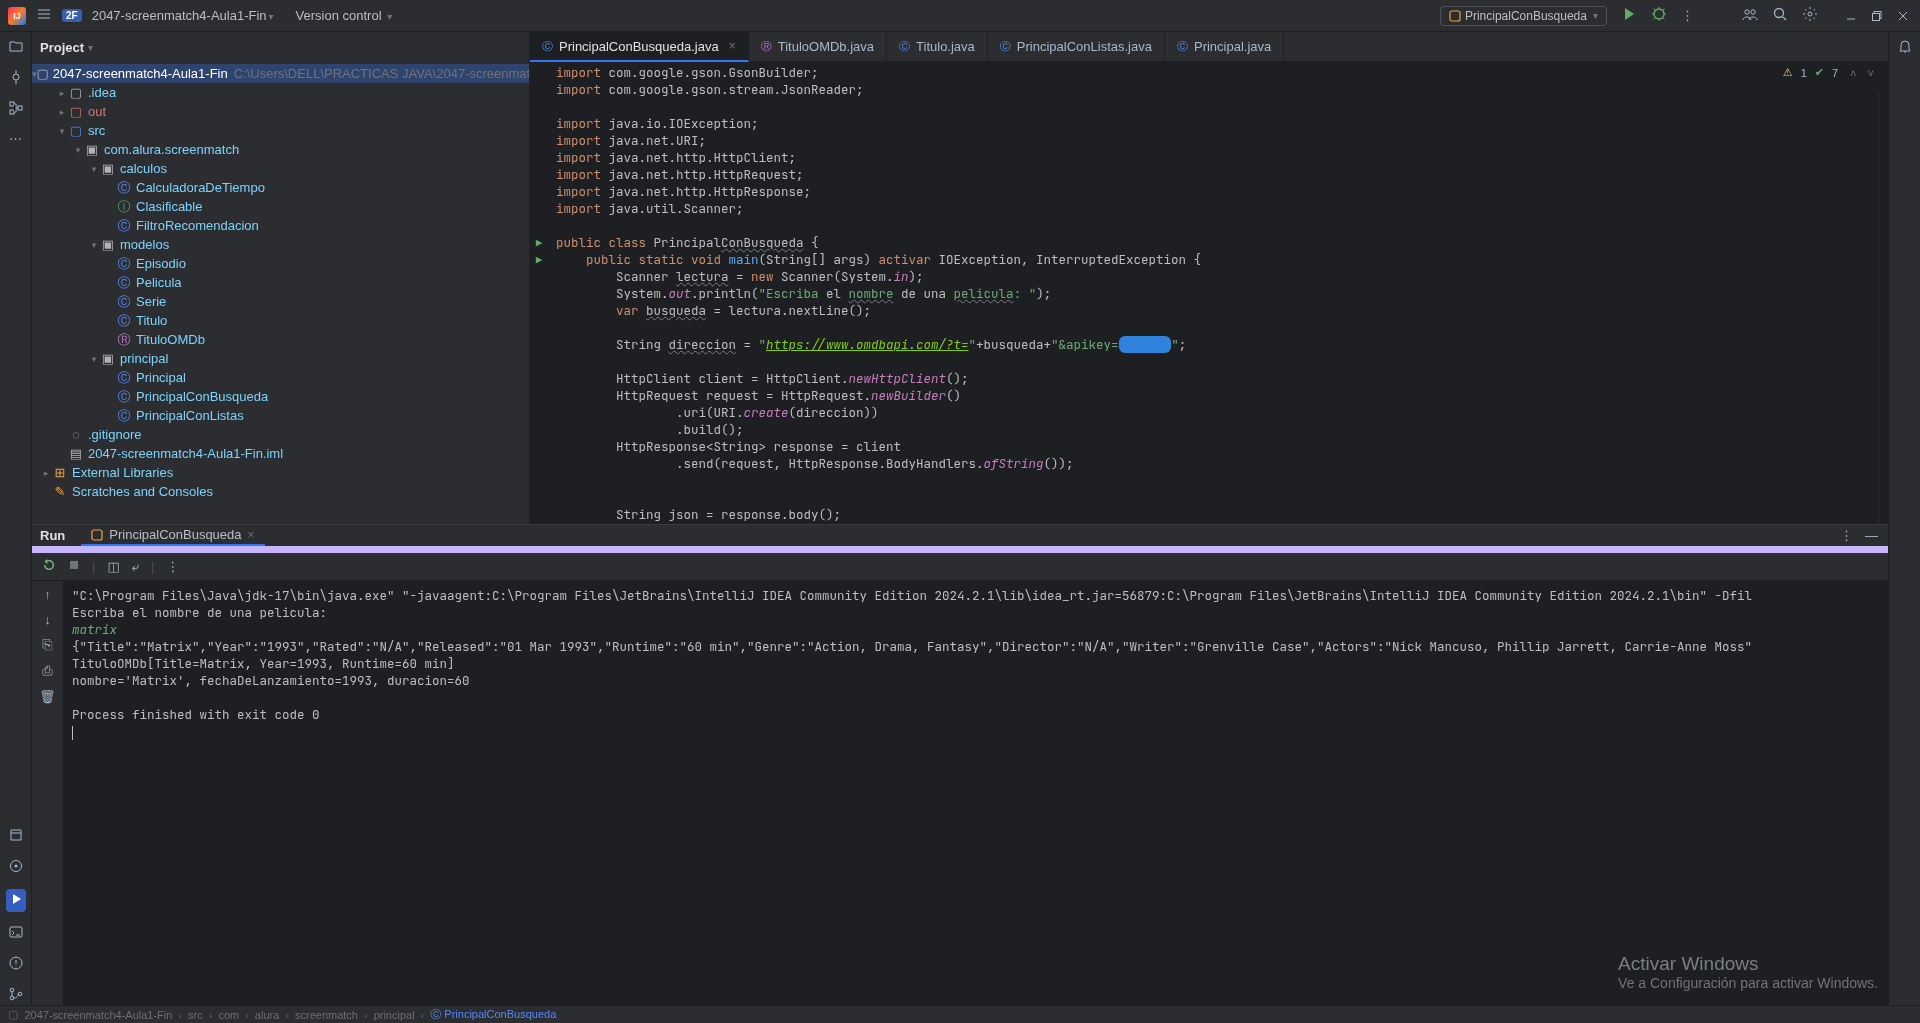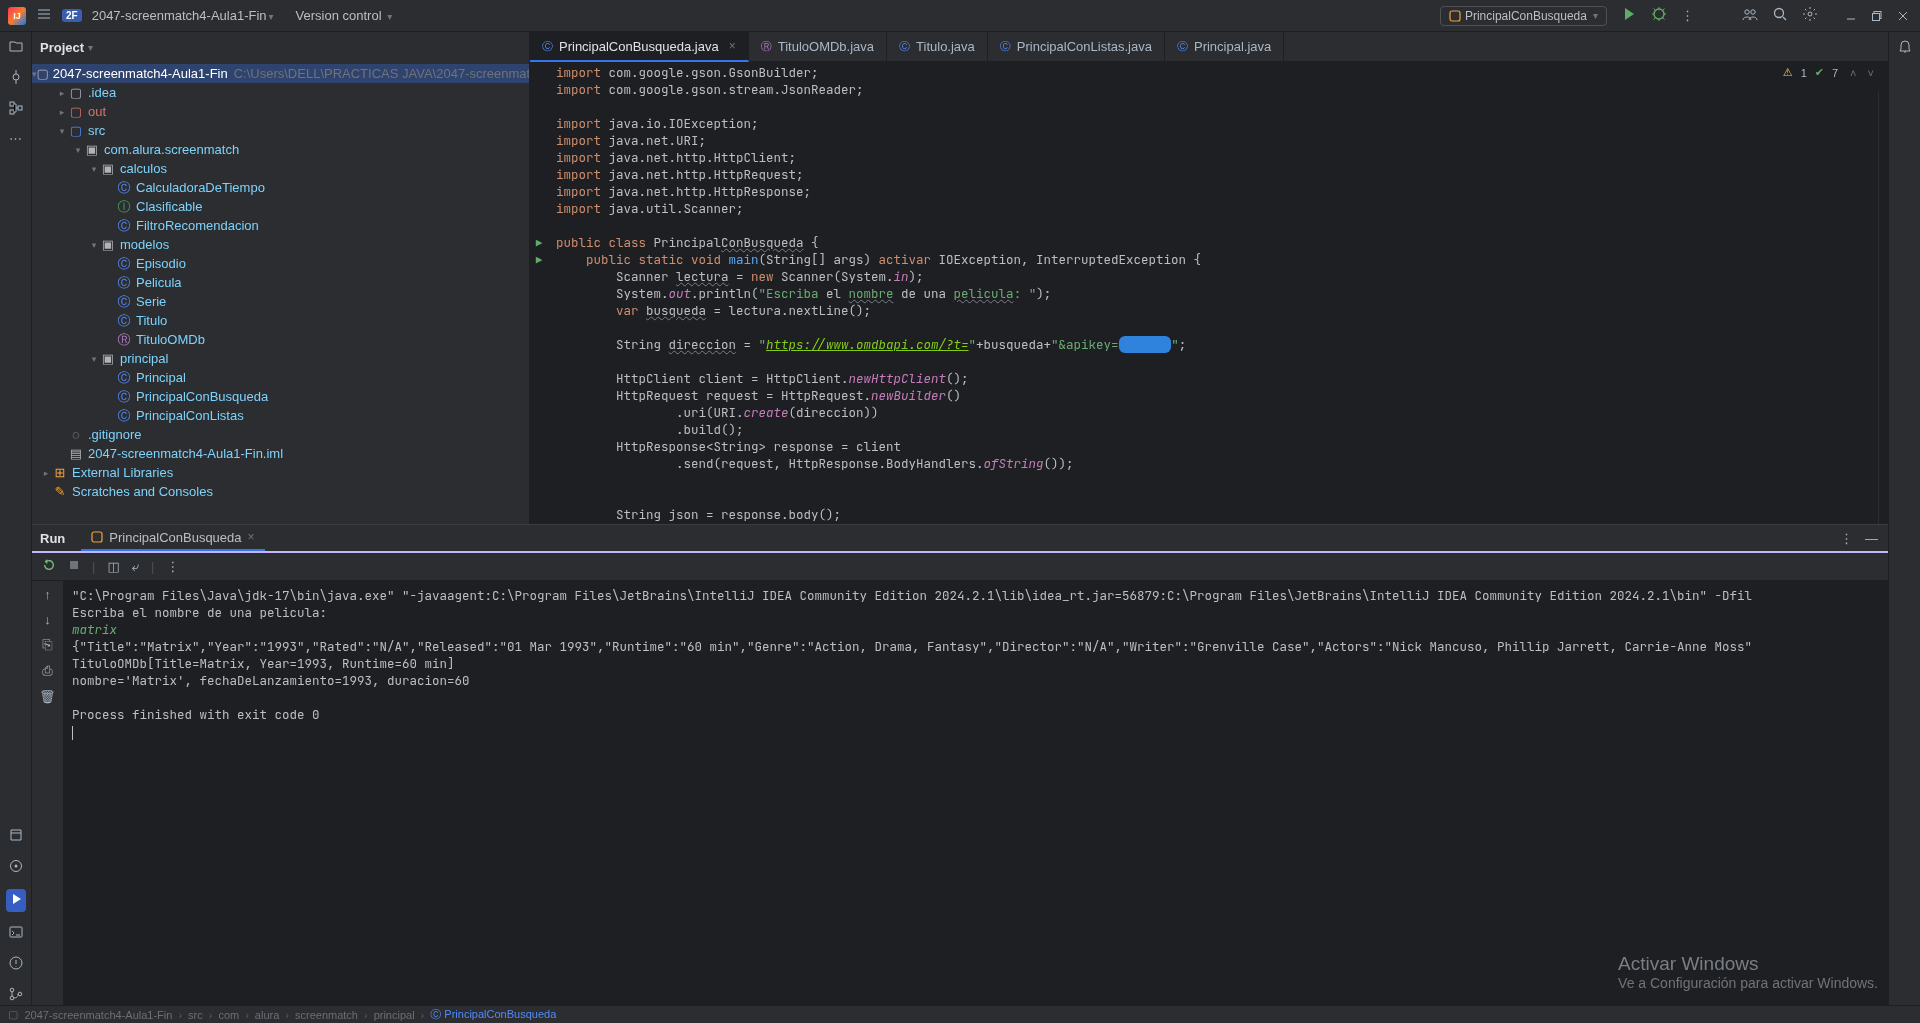--- a/index.html
+++ b/index.html
@@ -168,21 +168,21 @@
 
 
 .run-panel {
   position: absolute; left: 32px; right: 32px; top: 524px; bottom: 18px;
   background: #1e1f22;
   border-top: 1px solid #393b40;
   display: flex; flex-direction: column;
 }
 .run-tabbar {
   height: 28px; background: #2b2d30; display: flex; align-items: center;
-  padding-left: 8px; border-bottom: 2px solid #c4b5fd;
+  padding-left: 8px; border-bottom: 7px solid #c4b5fd;
 }
 .run-label { color: #dfe1e5; font-weight: 600; margin-right: 16px; }
 .run-config-tab {
   display: flex; align-items: center; gap: 6px; height: 100%;
   padding: 0 10px; color: #bcbec4;
   border-bottom: 2px solid #3574f0;
 }
 .run-config-tab .close-x { color: #6f737a; font-size: 12px; }
 .run-tabbar-right { margin-left: auto; display:flex; gap:12px; padding-right:10px; color:#a9b7c6; }
 

